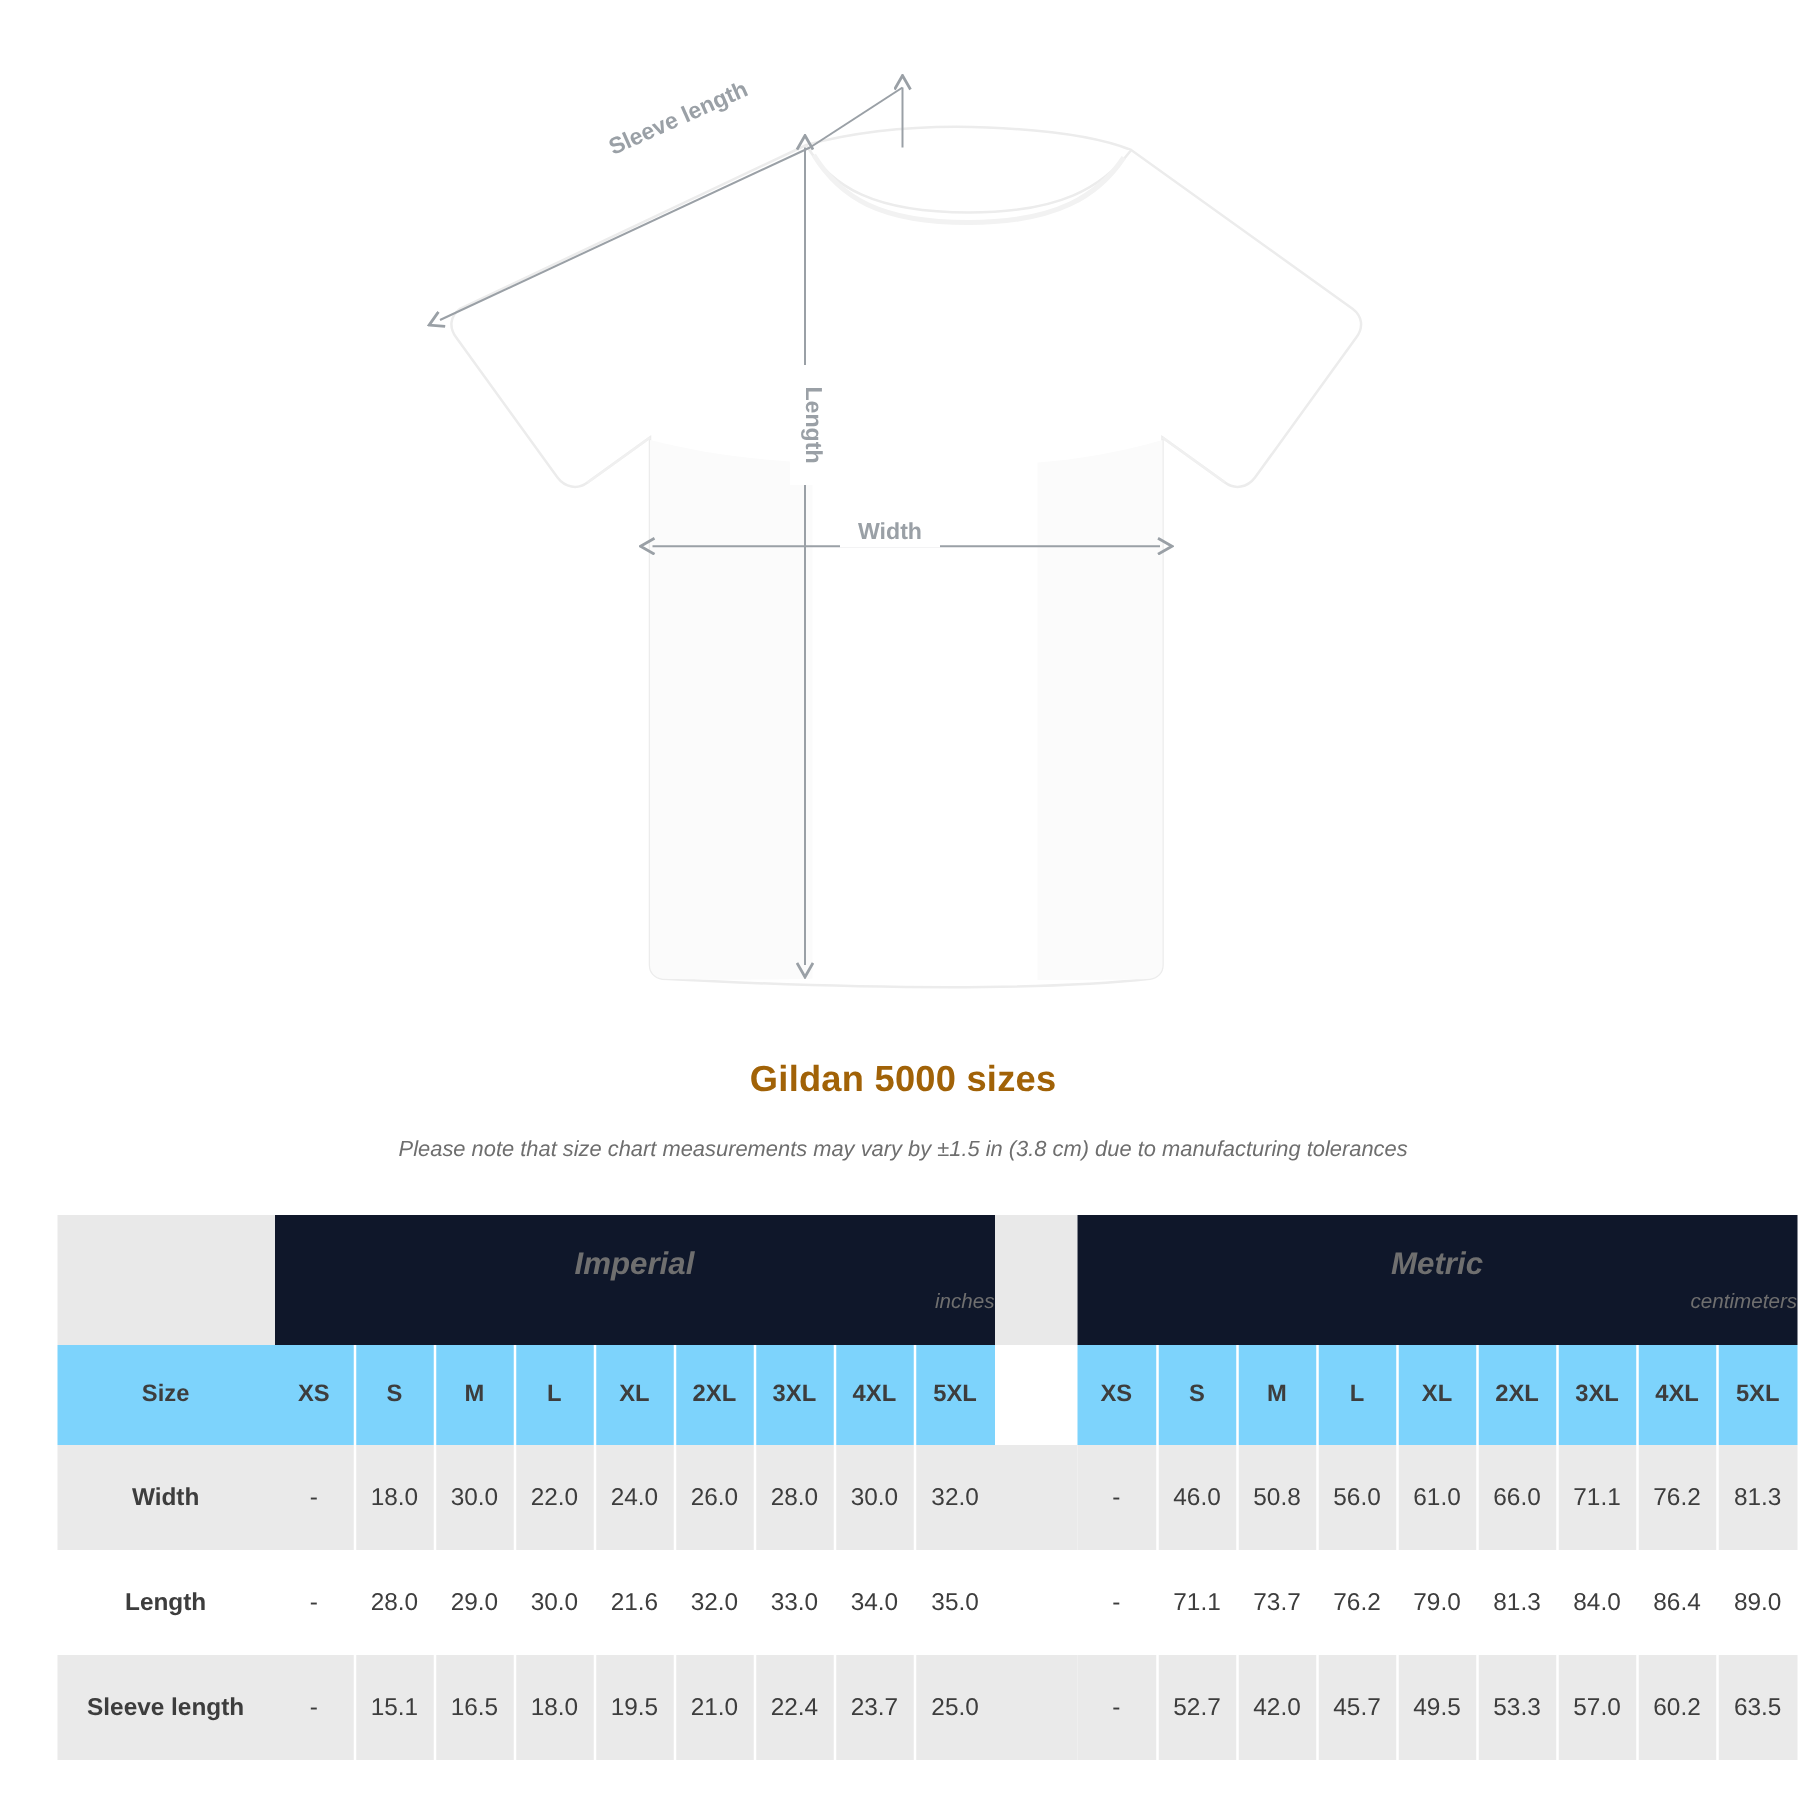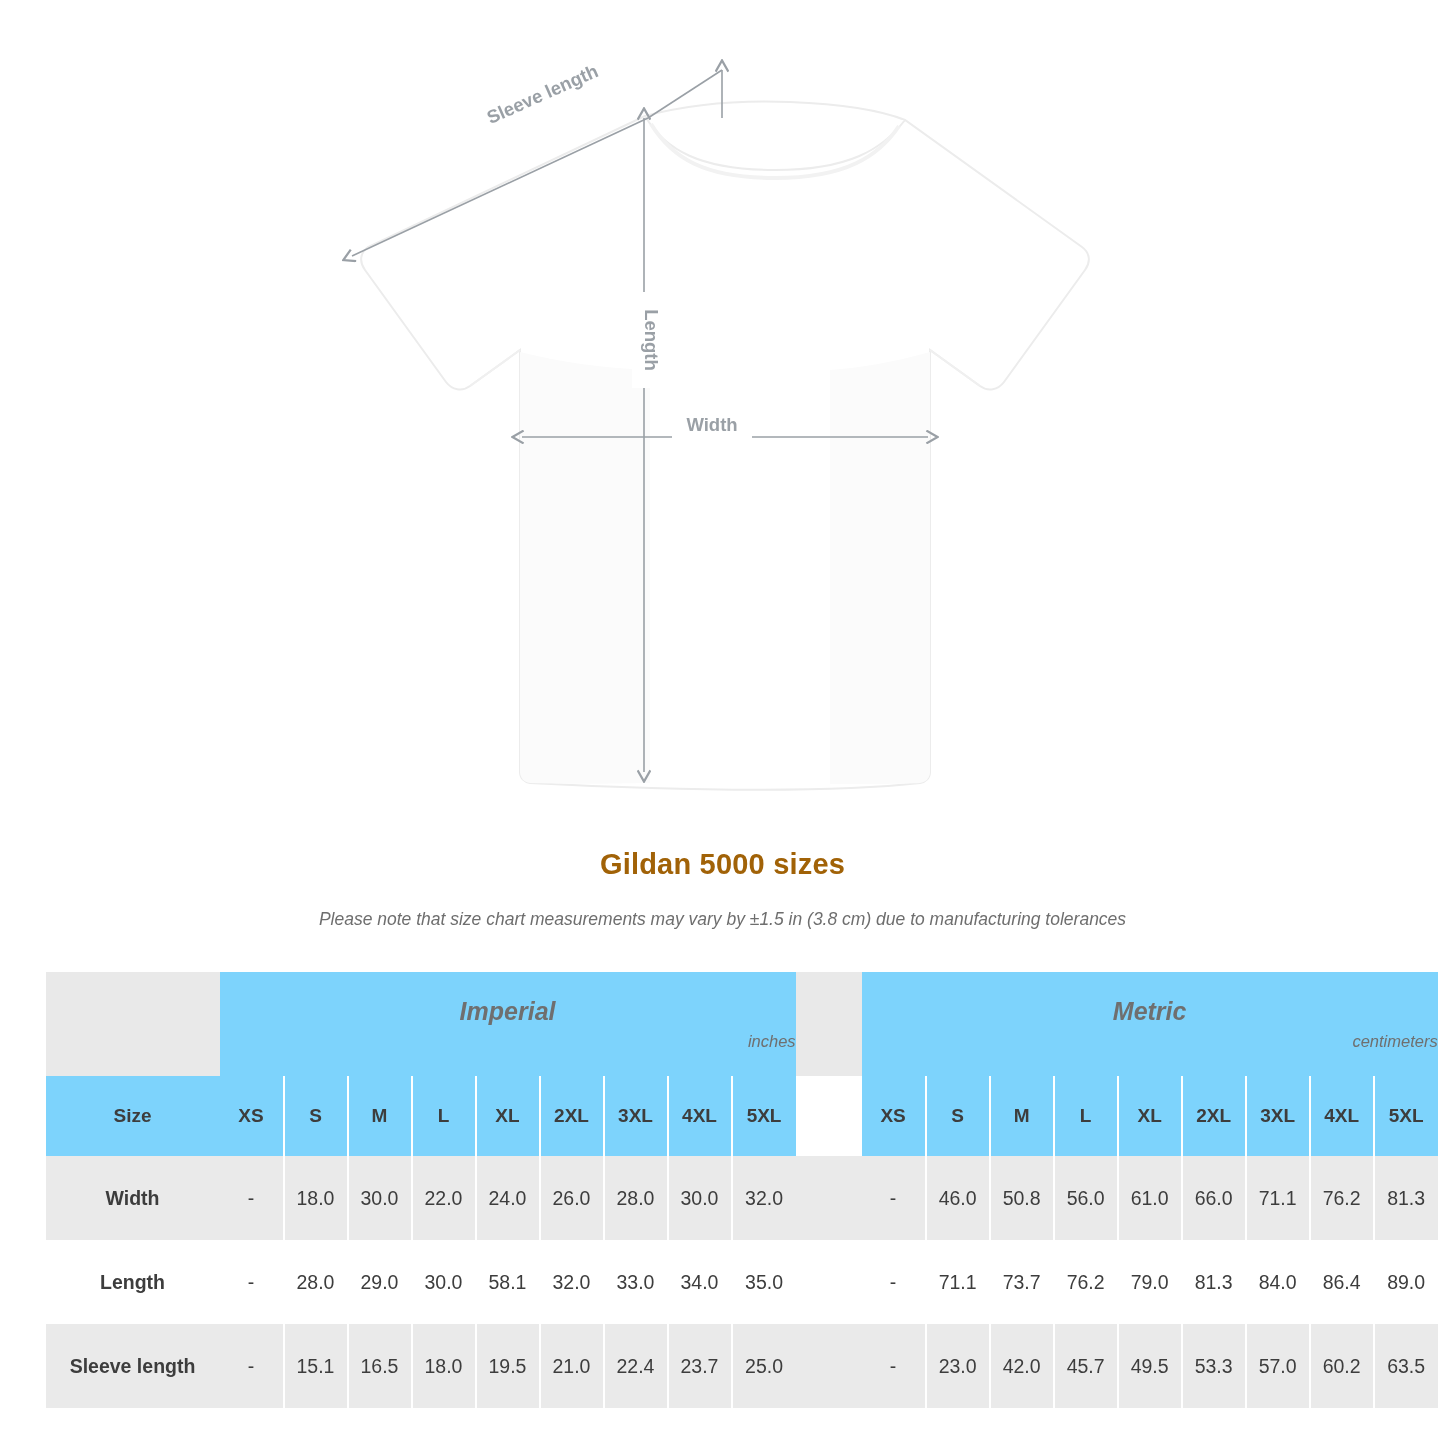--- a/index.html
+++ b/index.html
@@ -60,21 +60,21 @@
     border-collapse: collapse;
     width: 100%;
     table-layout: fixed;
   }
   table.size-table td, table.size-table th {
     padding: 0;
     margin: 0;
   }
 
   .unit-head {
-    background: #7dd3fc;
+    background: #0f172a;
     height: 104px;
     vertical-align: middle;
     text-align: center;
   }
   .unit-head .unit-name {
     font-size: 25px;
     font-style: italic;
     font-weight: bold;
     color: #6f6f6f;
     line-height: 1.15;
@@ -279,21 +279,21 @@
         <td class="cell-divider">76.2</td>
         <td class="cell-divider">81.3</td>
       </tr>
 
       <tr class="data-row plain">
         <td class="rowlabel">Length</td>
         <td>-</td>
         <td class="cell-divider">28.0</td>
         <td class="cell-divider">29.0</td>
         <td class="cell-divider">30.0</td>
-        <td class="cell-divider">58.1</td>
+        <td class="cell-divider">21.6</td>
         <td class="cell-divider">32.0</td>
         <td class="cell-divider">33.0</td>
         <td class="cell-divider">34.0</td>
         <td class="cell-divider">35.0</td>
         <td class="gap"></td>
         <td>-</td>
         <td class="cell-divider">71.1</td>
         <td class="cell-divider">73.7</td>
         <td class="cell-divider">76.2</td>
         <td class="cell-divider">79.0</td>
@@ -309,21 +309,21 @@
         <td class="cell-divider">15.1</td>
         <td class="cell-divider">16.5</td>
         <td class="cell-divider">18.0</td>
         <td class="cell-divider">19.5</td>
         <td class="cell-divider">21.0</td>
         <td class="cell-divider">22.4</td>
         <td class="cell-divider">23.7</td>
         <td class="cell-divider">25.0</td>
         <td class="gap"></td>
         <td>-</td>
-        <td class="cell-divider">23.0</td>
+        <td class="cell-divider">52.7</td>
         <td class="cell-divider">42.0</td>
         <td class="cell-divider">45.7</td>
         <td class="cell-divider">49.5</td>
         <td class="cell-divider">53.3</td>
         <td class="cell-divider">57.0</td>
         <td class="cell-divider">60.2</td>
         <td class="cell-divider">63.5</td>
       </tr>
     </tbody>
       </table>

